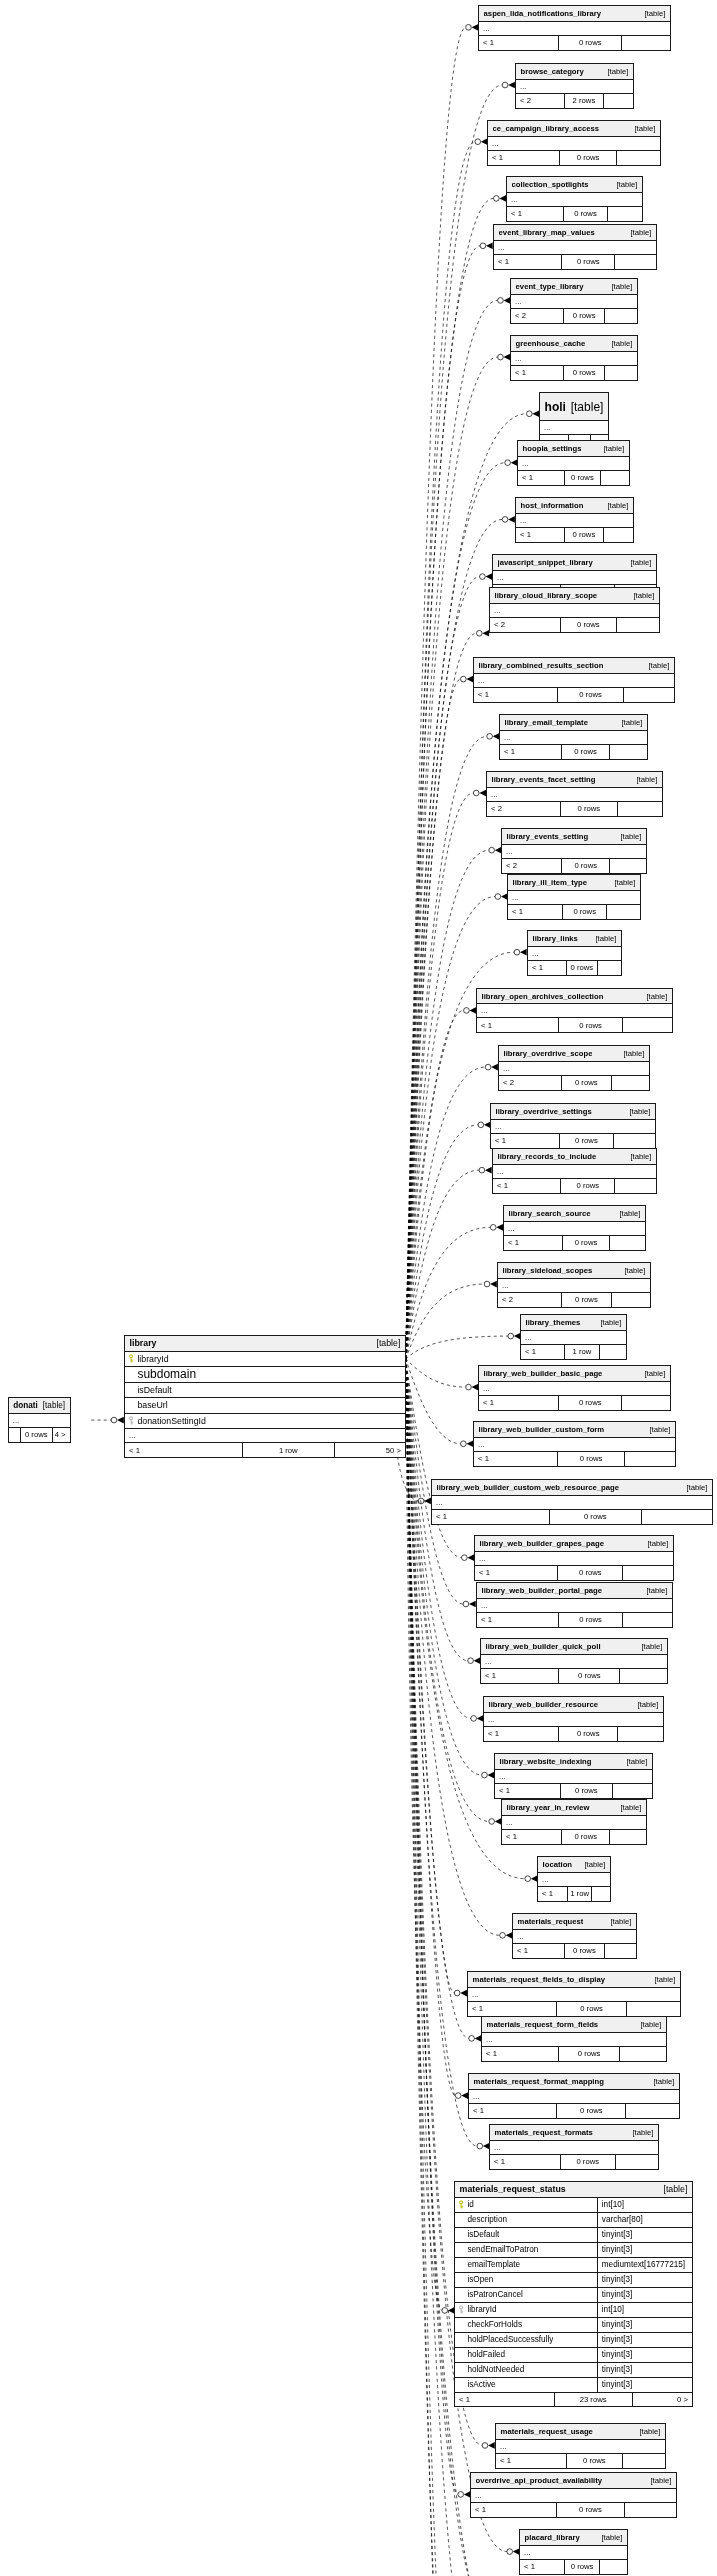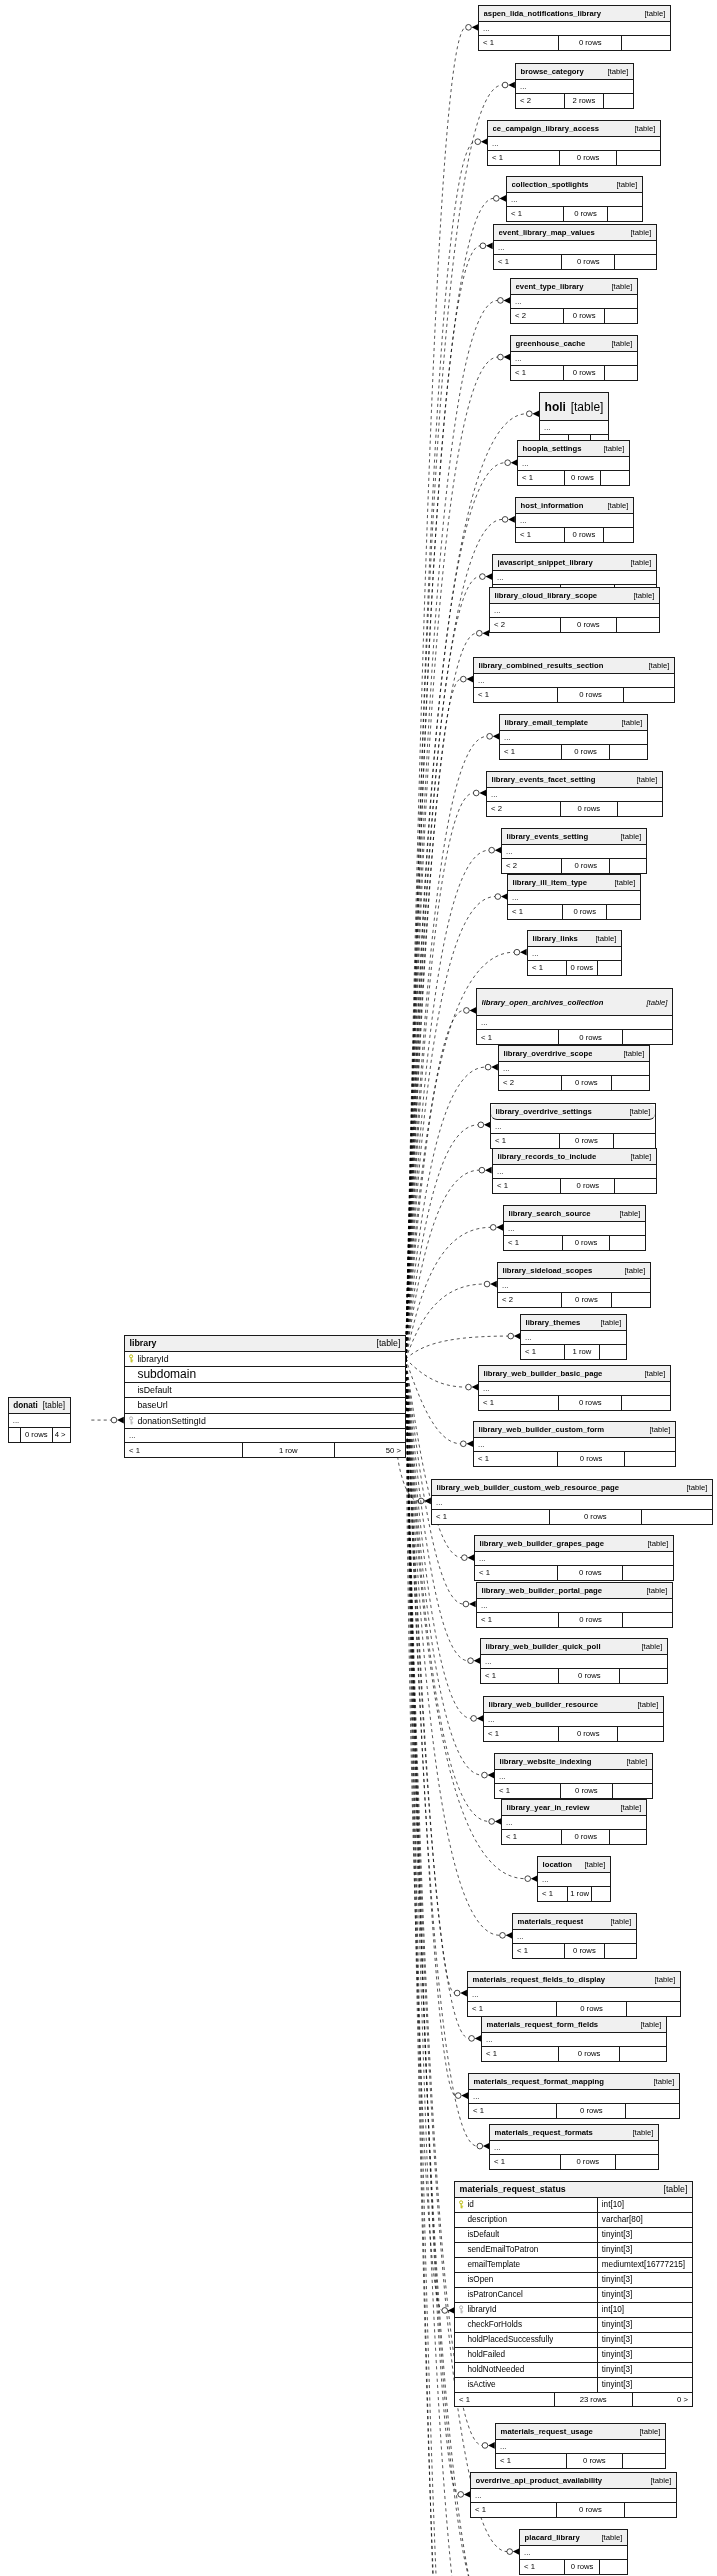--- a/index.html
+++ b/index.html
@@ -397,21 +397,21 @@
           <span class="tl">[table]</span>
         </div>
         <div class="ell" style="height: 14px;">...</div>
         <div class="ft" style="height: 14px; font-size: 7.7px;">
           <div class="fl" style="width: 42%;">&lt; 1</div>
           <div class="fc" style="width: 33%;">0 rows</div>
           <div class="fr"></div>
         </div>
       </div>
       <div class="tbox" style="left: 476px; top: 988px; width: 197px;">
-        <div class="hd" style="height: 27px; font-size: 7.7px; font-style: italic;">
+        <div class="hd" style="height: 15px; font-size: 7.7px;">
           <span class="nm">library_open_archives_collection</span>
           <span class="tl">[table]</span>
         </div>
         <div class="ell" style="height: 14px;">...</div>
         <div class="ft" style="height: 14px; font-size: 7.7px;">
           <div class="fl" style="width: 42%;">&lt; 1</div>
           <div class="fc" style="width: 33%;">0 rows</div>
           <div class="fr"></div>
         </div>
       </div>
@@ -421,21 +421,21 @@
           <span class="tl">[table]</span>
         </div>
         <div class="ell" style="height: 14px;">...</div>
         <div class="ft" style="height: 14px; font-size: 7.7px;">
           <div class="fl" style="width: 42%;">&lt; 2</div>
           <div class="fc" style="width: 33%;">0 rows</div>
           <div class="fr"></div>
         </div>
       </div>
       <div class="tbox" style="left: 490px; top: 1103px; width: 166px;">
-        <div class="hd" style="height: 15.5px; font-size: 7.7px; border-radius: 6px;">
+        <div class="hd" style="height: 15.5px; font-size: 7.7px;">
           <span class="nm">library_overdrive_settings</span>
           <span class="tl">[table]</span>
         </div>
         <div class="ell" style="height: 14px;">...</div>
         <div class="ft" style="height: 14px; font-size: 7.7px;">
           <div class="fl" style="width: 42%;">&lt; 1</div>
           <div class="fc" style="width: 33%;">0 rows</div>
           <div class="fr"></div>
         </div>
       </div>

